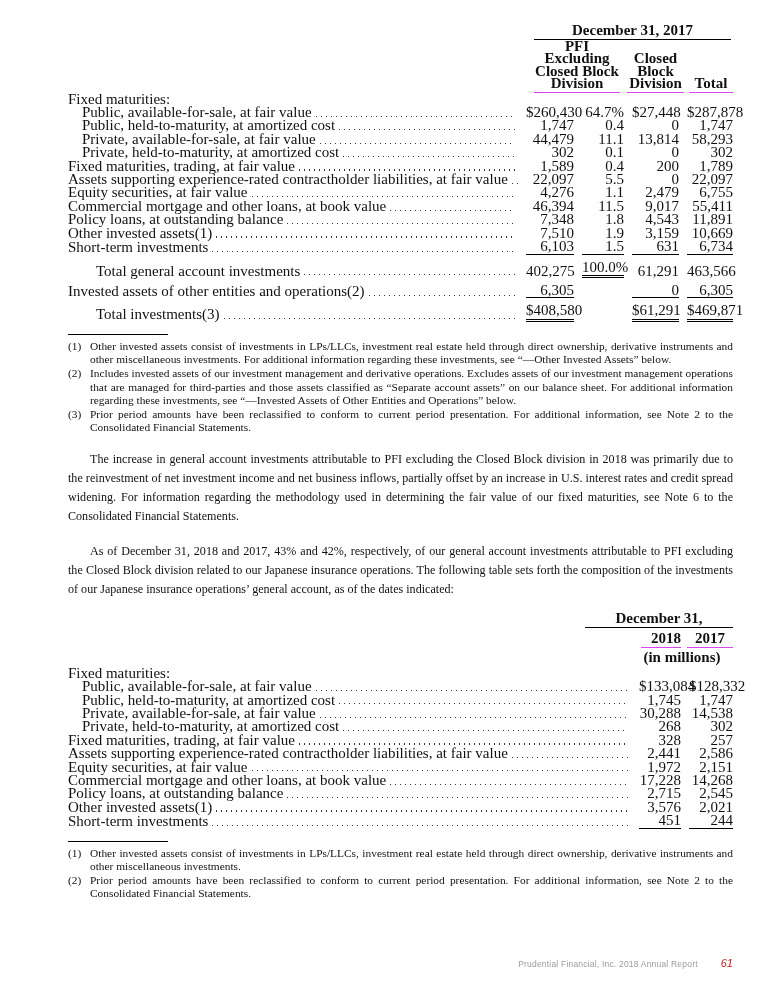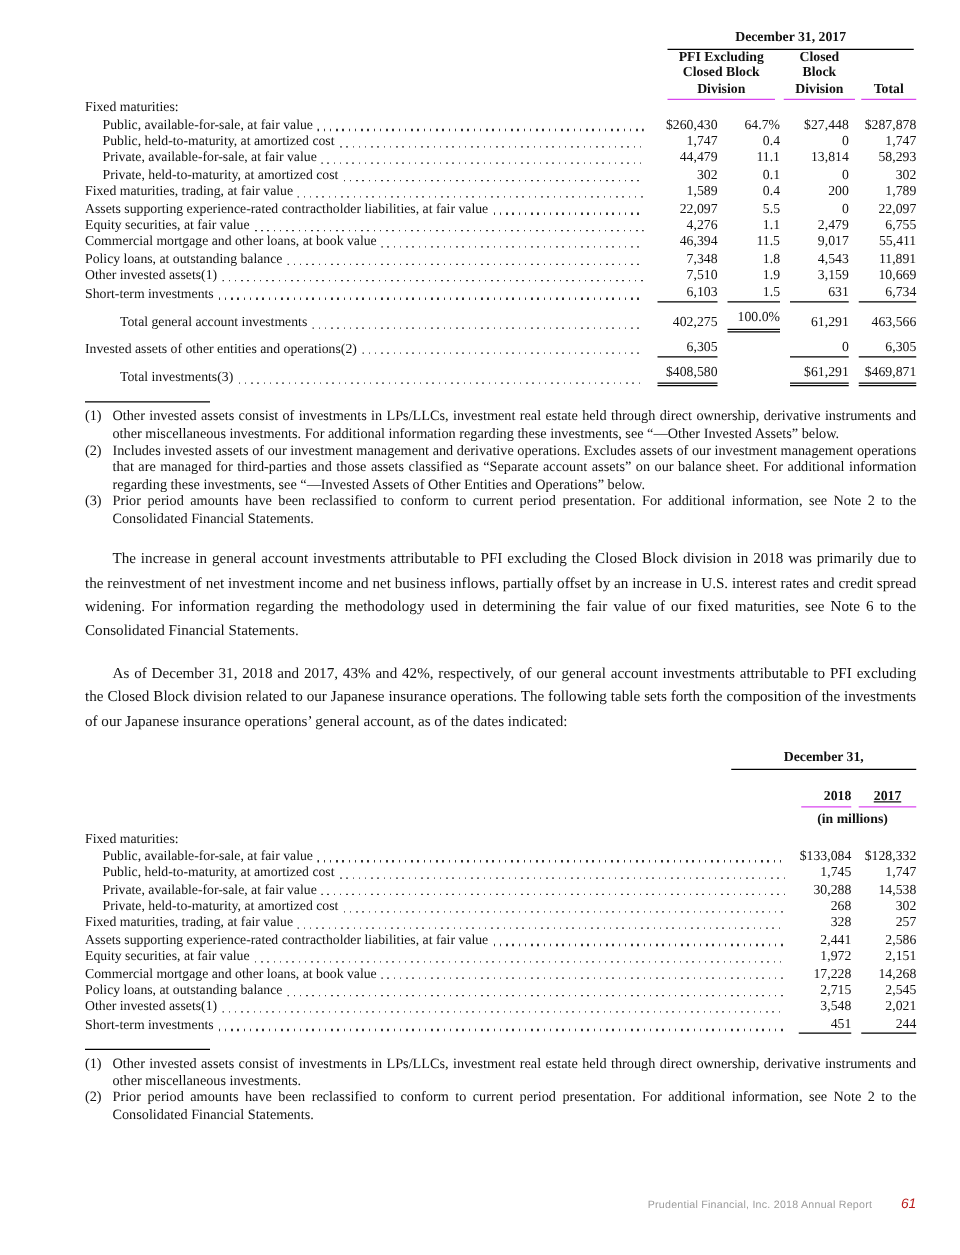--- a/index.html
+++ b/index.html
@@ -8,40 +8,40 @@
     position: relative;
     width: 768px; height: 1004px;
     background: #fff;
     font-family: "Liberation Serif", serif;
     color: #111;
     overflow: hidden;
   }
   .content { position: absolute; left: 68px; right: 35px; top: 24px; }
 
   
-  table.fin { width: 100%; border-collapse: collapse; table-layout: fixed; font-size: 11px; }
+  table.fin { width: 100%; border-collapse: collapse; table-layout: fixed; font-size: 15px; }
   table.fin th, table.fin td { padding: 0; vertical-align: bottom; font-weight: normal; text-align: left; }
   table.fin thead th { font-weight: bold; }
   .date-rule {
     font-weight: bold; text-align: center;
     border-bottom: 1px solid #000; padding-bottom: 2px;
     line-height: 13px; white-space: nowrap;
   }
   .t1-date { margin: 0 2px 0 16px; }
   .t2-date { width: 148px; margin-left: -46px; }
   .grp {
     font-weight: bold; text-align: center;
     border-bottom: 1px solid #d946ef; padding-bottom: 2px;
     white-space: pre-line; line-height: 12.4px; margin-top: 3px;
   }
   .g1 { margin: 0 4px 0 16px; }
   .g2 { margin: 0 -5px 0 3px; }
   .g3 { margin: 0 0 0 10px; }
   .y1 { margin: 0 0 0 10px; text-align: right; }
-  .y2 { margin: 15px 0 0 6px; text-decoration: underline; }
+  .y2 { margin: 4px 0 0 6px; }
   .units { font-weight: bold; text-align: center; padding: 3px 0 4px; line-height: 12px; }
   table.fin tbody td { line-height: 13.4px; }
   table.fin tbody tr.gap td { padding-top: 6px; }
   .lblwrap { display: flex; align-items: baseline; }
   .ind1 .lblwrap { padding-left: 14px; }
   .ind2 .lblwrap { padding-left: 28px; }
   .lbl { white-space: nowrap; }
   .dots {
     flex: 1 1 auto; min-width: 8px; height: 1.2px;
     align-self: flex-end; margin: 0 3px 2.5px 4px;
@@ -604,21 +604,21 @@
               </td>
             </tr>
             <tr>
               <td class="lblcell ind0">
                 <div class="lblwrap">
                   <span class="lbl">Other invested assets(1)</span>
                   <span class="dots"></span>
                 </div>
               </td>
               <td>
-                <div class="num">3,548</div>
+                <div class="num">3,576</div>
               </td>
               <td>
                 <div class="num">2,021</div>
               </td>
             </tr>
             <tr>
               <td class="lblcell ind0">
                 <div class="lblwrap">
                   <span class="lbl">Short-term investments</span>
                   <span class="dots"></span>

